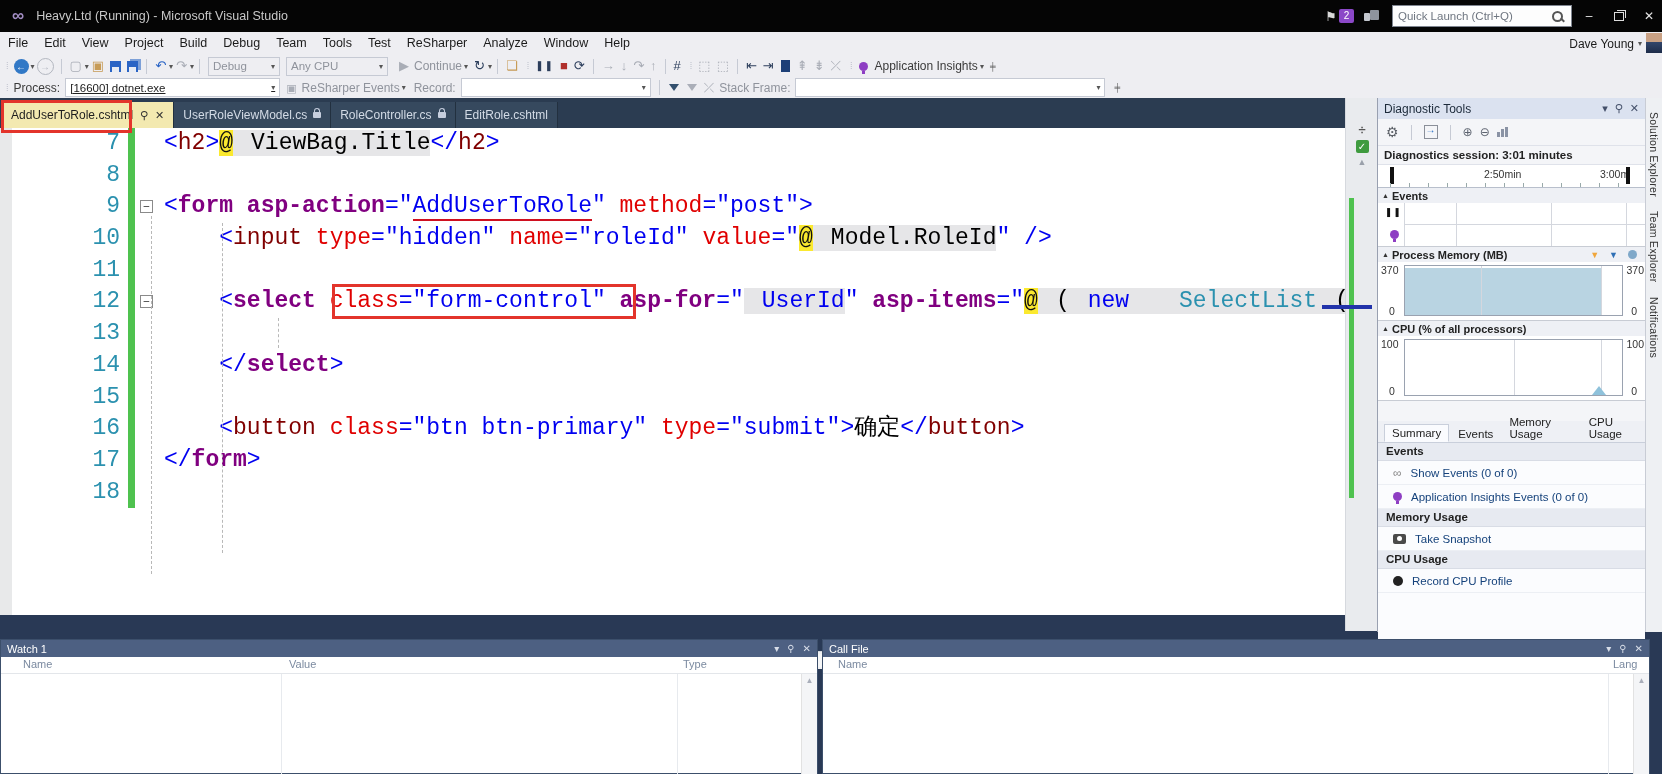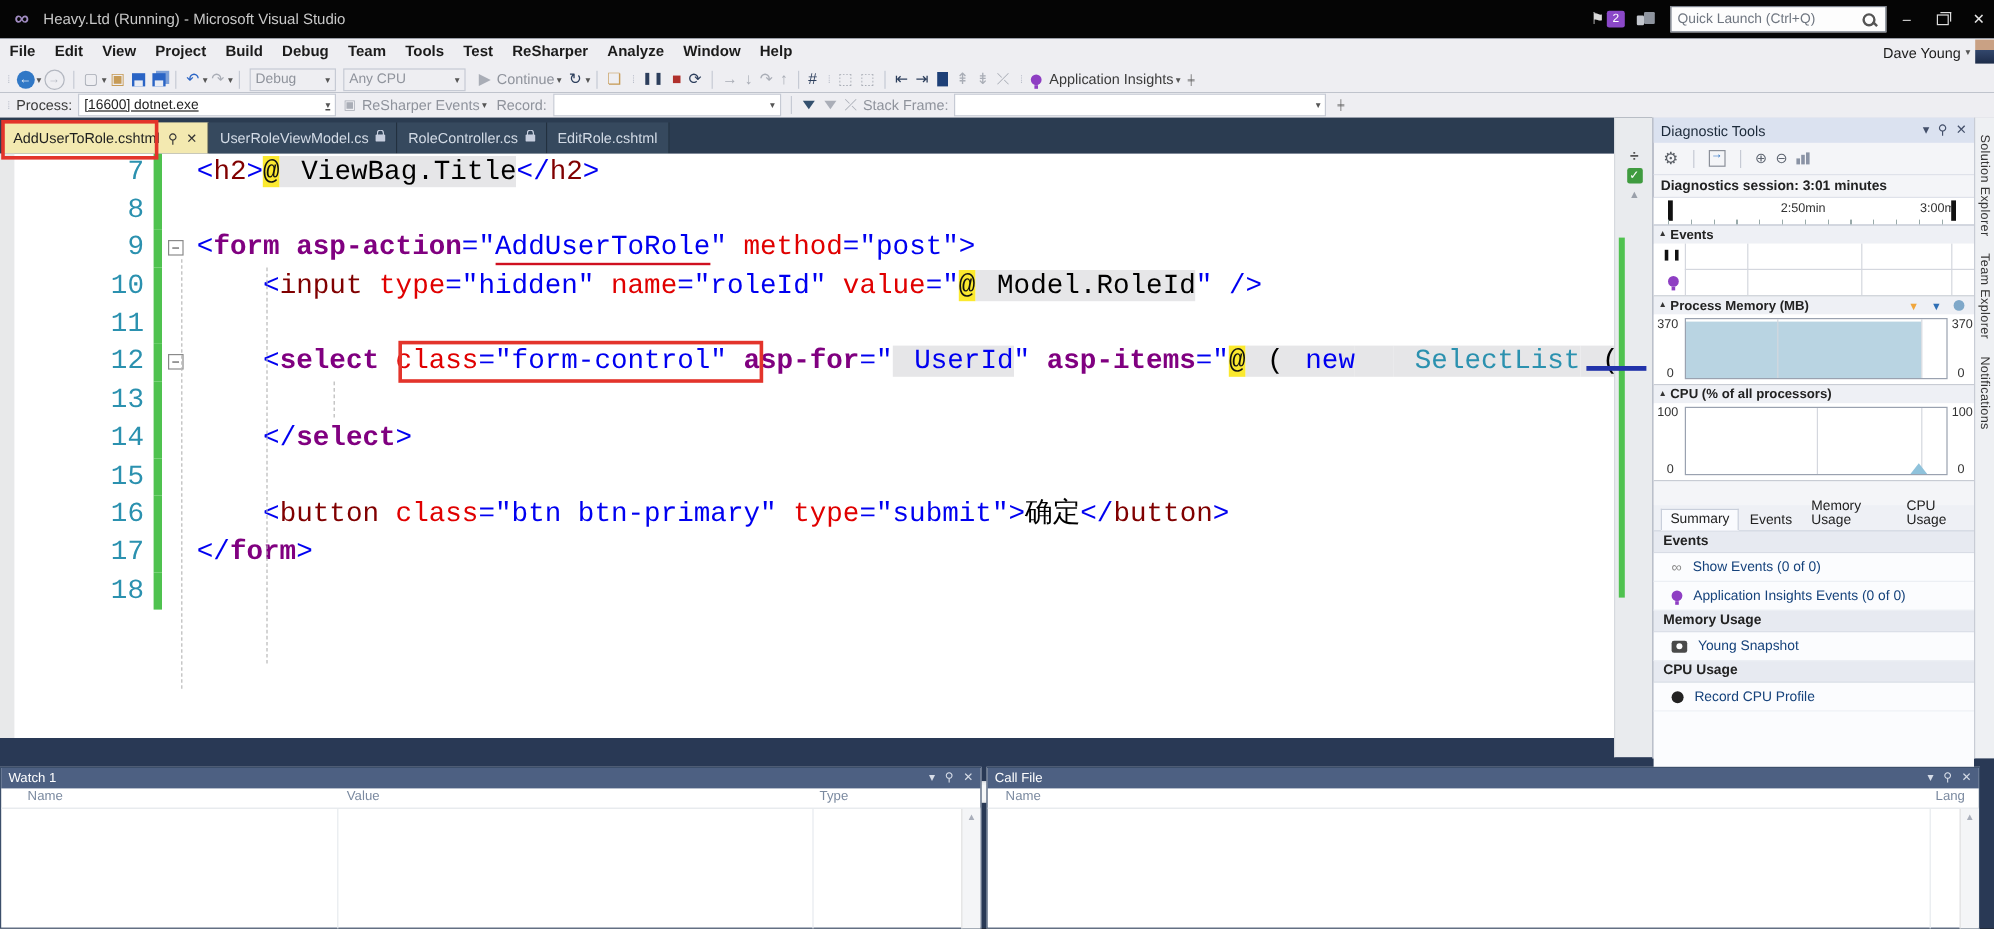--- a/index.html
+++ b/index.html
@@ -17,21 +17,21 @@
   .ppl::after{content:"";position:absolute;left:6px;top:0;width:9px;height:10px;background:#8e949e;border-radius:1px;}
   .ql{width:168px;height:20px;margin-left:12px;background:#fdfdfd;border:1px solid #7f8590;display:flex;align-items:center;justify-content:space-between;padding:0 5px;}
   .qltext{font-size:11.5px;color:#6f7680;}
   .mag{width:7px;height:7px;border:2px solid #555;border-radius:50%;position:relative;margin-right:3px;}
   .mag::after{content:"";position:absolute;left:6px;top:6px;width:5px;height:2px;background:#555;transform:rotate(45deg);}
   .wbtn{width:26px;text-align:center;color:#e8e8e8;font-size:12px;margin-left:4px;display:inline-flex;justify-content:center;align-items:center;height:32px;}
   .restore{display:inline-block;width:8px;height:7px;border:1px solid #ddd;position:relative;}
   .restore::before{content:"";position:absolute;left:2px;top:-3px;width:8px;height:7px;border:1px solid #ddd;border-bottom:none;border-left:none;}
   
   .menubar{position:absolute;left:0;top:32px;width:1662px;height:23px;background:#eeeef2;display:flex;align-items:center;font-size:12.5px;color:#1b1b1b;}
-  .menu-item{padding:0 8px;height:23px;line-height:23px;font-weight:bold;}
+  .menu-item{padding:0 8px;height:23px;line-height:23px;}
   .user-area{position:absolute;right:20px;top:0;height:23px;display:flex;align-items:center;font-size:12px;color:#1b1b1b;gap:4px;}
   .avatar{position:absolute;right:0;top:1px;width:16px;height:20px;background:linear-gradient(180deg,#c9a184 0%,#c9a184 45%,#32466b 45%,#1d2c49 100%);}
   .dd{font-size:8px;color:#555;}
   
   .tbrow{position:absolute;left:0;width:1662px;background:#eeeef2;display:flex;align-items:center;font-size:12px;color:#444;}
   .tb1{top:55px;height:22px;}
   .tb2{top:77px;height:21px;border-bottom:1px solid #ccd0da;}
   .grip{color:#b9bdc9;font-size:9px;letter-spacing:-1px;margin:0 4px 0 6px;}
   .tsep{width:1px;height:15px;background:#c6cad4;margin:0 5px;}
   .ticon{margin:0 3px;font-size:13px;line-height:20px;}
@@ -497,21 +497,21 @@
       <span class="chain">∞</span>
       <span>Show Events (0 of 0)</span>
     </div>
     <div class="ditem">
       <span class="bulb" style="margin:0;"></span>
       <span>Application Insights Events (0 of 0)</span>
     </div>
     <div class="band">Memory Usage</div>
     <div class="ditem">
       <span class="cam"></span>
-      <span>Young Snapshot</span>
+      <span>Take Snapshot</span>
     </div>
     <div class="band">CPU Usage</div>
     <div class="ditem">
       <span class="rec"></span>
       <span>Record CPU Profile</span>
     </div>
     <div class="dfill"></div>
   </div>
 
   <div class="rstrip">

